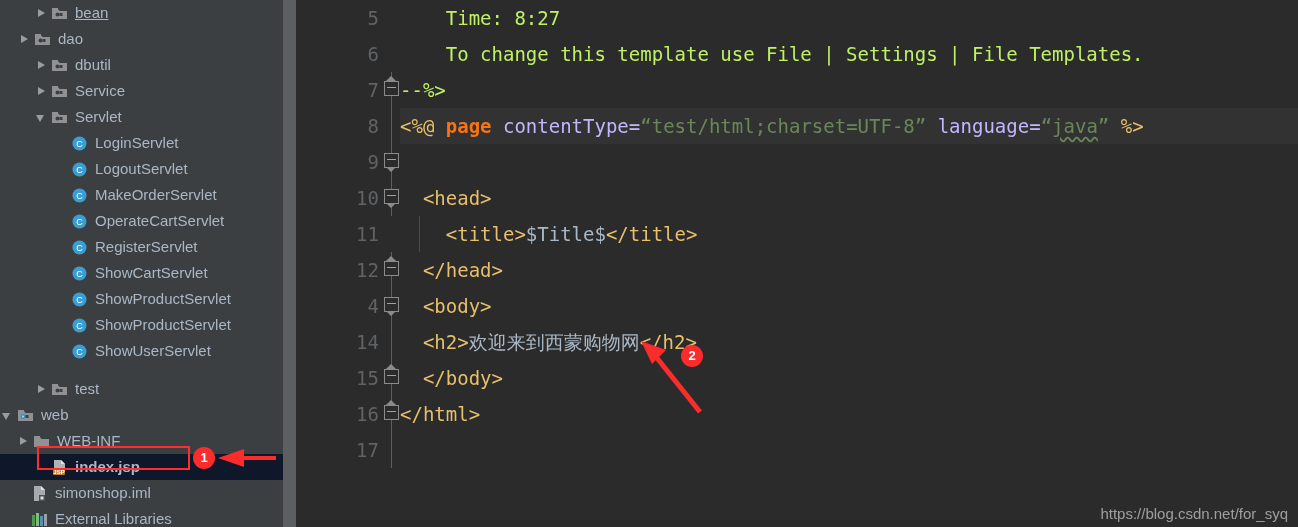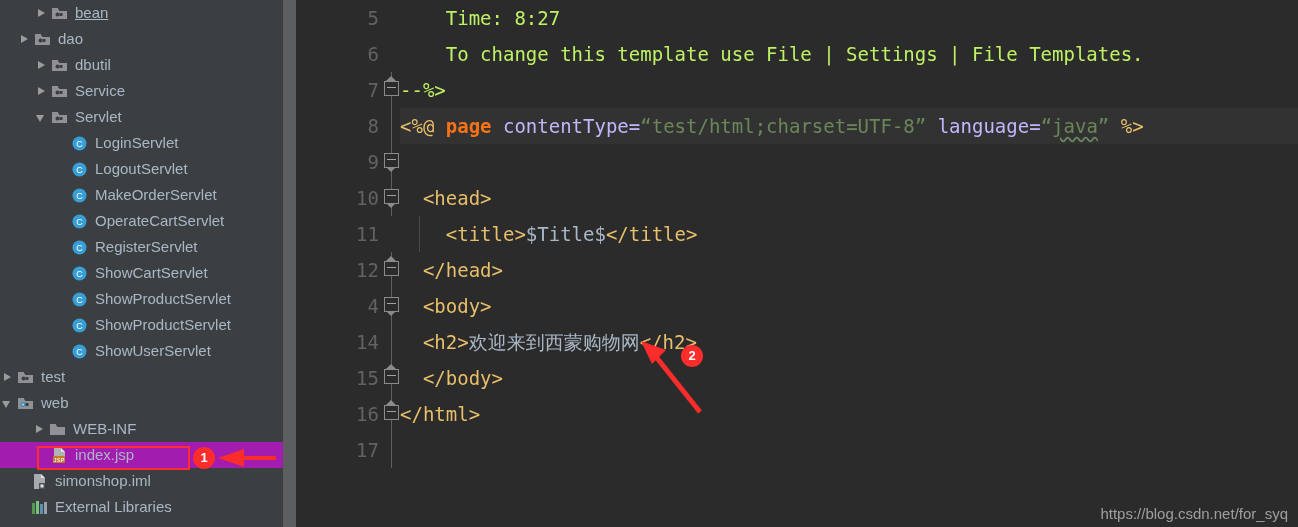--- a/index.html
+++ b/index.html
@@ -40,21 +40,22 @@
     height: 26px;
     line-height: 26px;
     display: flex;
     align-items: center;
     white-space: nowrap;
     color: #a9b7c6;
     font-size: 15px;
     padding-left: 0px;
   }
   .tree-row.selected {
-    background: #a21caf;
+    background: #0f172a;
+    font-weight: bold;
   }
   .arrow {
     width: 16px;
     height: 26px;
     flex: 0 0 16px;
     position: relative;
   }
   .arrow.collapsed::before {
     content: "";
     position: absolute;
@@ -409,21 +410,21 @@
         <div class="tree-row" style="padding-left: 54px;">
           <span class="arrow "></span>
           <span class="icon-slot">
             <svg width="17" height="17" viewBox="0 0 17 17">
               <circle cx="8.5" cy="8.5" r="7" fill="#389fd6"></circle>
               <text x="8.5" y="12" font-size="9" font-family="Liberation Sans, sans-serif" fill="#ffffff" text-anchor="middle">C</text>
             </svg>
           </span>
           <span class="tree-label">ShowUserServlet</span>
         </div>
-        <div class="tree-row" style="">
+        <div class="tree-row" style="padding-left: 34px; margin-top: 12px;">
           <span class="arrow collapsed"></span>
           <span class="icon-slot">
             <svg width="17" height="17" viewBox="0 0 17 17">
               <path d="M1 4 h6 l1.5 2 H16 v8 H1 Z" fill="#8f9194"></path>
               <rect x="1" y="3" width="6" height="2" fill="#8f9194"></rect>
               <circle cx="6.5" cy="9.5" r="2" fill="#3c3f41"></circle>
               <rect x="8.5" y="8" width="3" height="3" fill="#3c3f41"></rect>
             </svg>
           </span>
           <span class="tree-label">test</span>
@@ -434,21 +435,21 @@
             <svg width="17" height="17" viewBox="0 0 17 17">
               <path d="M1 4 h6 l1.5 2 H16 v8 H1 Z" fill="#8f9194"></path>
               <rect x="1" y="3" width="6" height="2" fill="#8f9194"></rect>
               <circle cx="6" cy="9.5" r="2.4" fill="#3592c4"></circle>
               <circle cx="6" cy="9.5" r="1" fill="#cfd6db"></circle>
               <rect x="8.5" y="8" width="3" height="3" fill="#3c3f41"></rect>
             </svg>
           </span>
           <span class="tree-label">web</span>
         </div>
-        <div class="tree-row" style="padding-left: 16px; margin-left: 16px;">
+        <div class="tree-row" style="padding-left: 16px;">
           <span class="arrow collapsed"></span>
           <span class="icon-slot">
             <svg width="17" height="17" viewBox="0 0 17 17">
               <path d="M1 4 h6 l1.5 2 H16 v8 H1 Z" fill="#8f9194"></path>
               <rect x="1" y="3" width="6" height="2" fill="#8f9194"></rect>
             </svg>
           </span>
           <span class="tree-label">WEB-INF</span>
         </div>
         <div class="tree-row selected" style="padding-left: 34px;">

